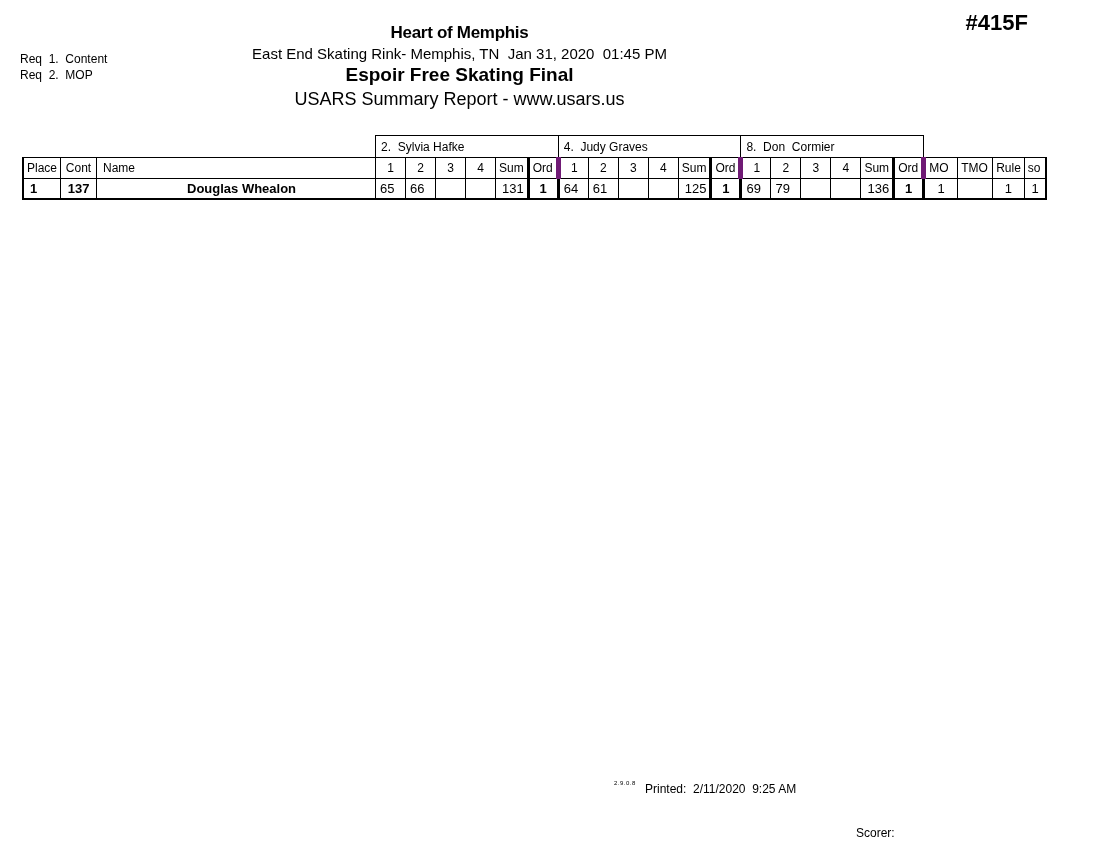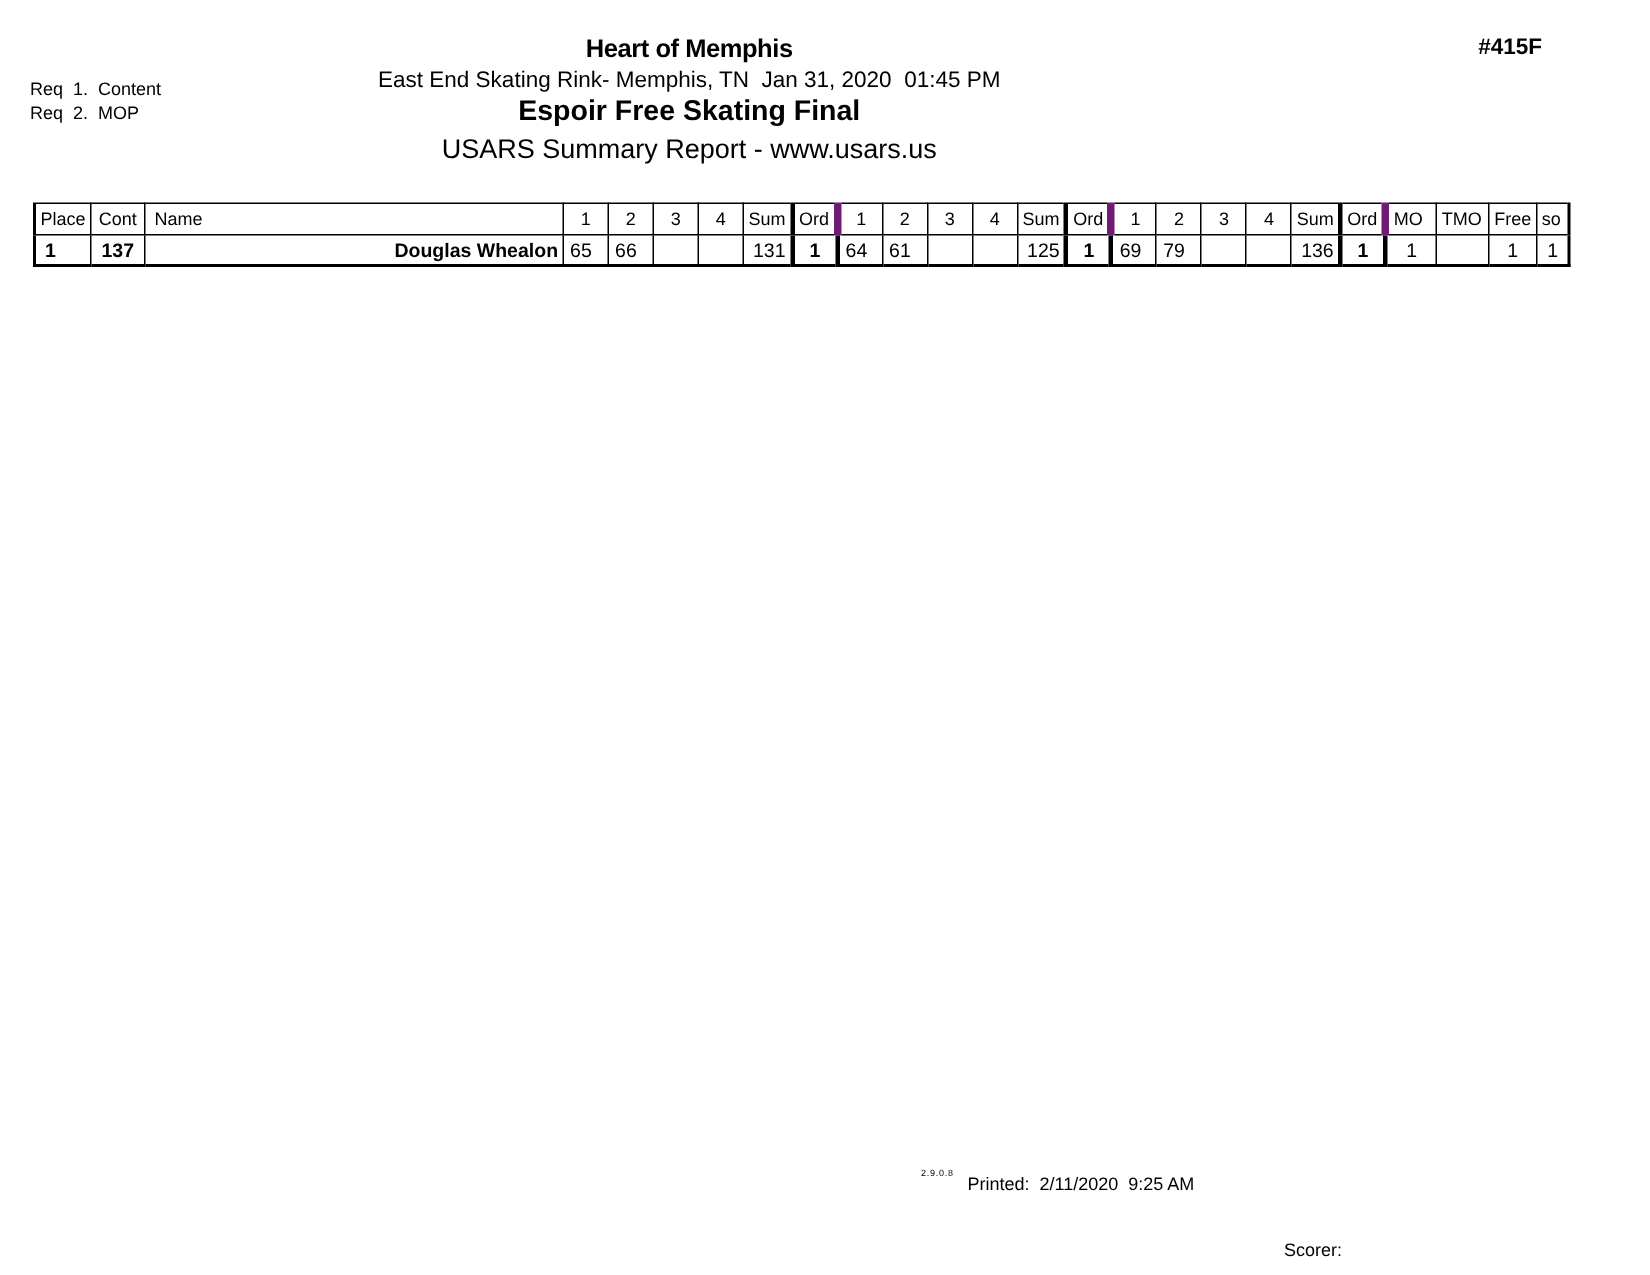--- a/index.html
+++ b/index.html
@@ -13,21 +13,21 @@
   .abs { position: absolute; }
   .pre { white-space: pre; }
 
   
   .req-block { left: 20px; top: 24px; font-size: 12px; line-height: 16px; margin-top: 27px; }
   .center-line { left: 0; width: 919px; text-align: center; }
   .comp-title { top: 23px; font-size: 17px; font-weight: bold; letter-spacing: -0.3px; }
   .venue-line { top: 45px; font-size: 15px; }
   .event-title { top: 64px; font-size: 19px; font-weight: bold; }
   .report-type { top: 89px; font-size: 18px; }
-  .event-number { top: 23px; right: 72px; font-size: 15px; font-weight: bold; }
+  .event-number { top: 10px; right: 72px; font-size: 22px; font-weight: bold; }
 
   
   .table-wrap { left: 22px; top: 135px; }
   table { border-collapse: collapse; table-layout: fixed; }
   td {
     border: 1px solid #000;
     font-size: 12px; height: 20px;
     padding: 0 3px; line-height: 1;
     white-space: nowrap; overflow: hidden;
   }
@@ -40,21 +40,21 @@
   td.lft { text-align: left; padding-left: 3px; }
   td.num { text-align: left; padding-left: 4px; }
   td.sumcell { text-align: right; padding-right: 3px; }
   td.ordh { border-left: 3px solid #000; border-right: 5px solid #701a75; text-align: center; }
   td.ordd { border-left: 3px solid #000; border-right: 3px solid #000; text-align: center; font-weight: bold; }
   td.bl2 { border-left-width: 2px; }
   td.br2 { border-right-width: 2px; }
   td.bold { font-weight: bold; }
   td.placecell { text-align: left; padding-left: 6px; }
   td.contcell { text-align: center; }
-  td.namecell { text-align: right; padding-left: 14px; margin-left: 40px; }
+  td.namecell { text-align: center; padding-left: 14px; margin-left: 40px; }
 
   
   .version-note { left: 614px; top: 780px; font-size: 6px; letter-spacing: 0.5px; }
   .printed-line { left: 645px; top: 782px; font-size: 12px; }
   .scorer-line { left: 856px; top: 782px; font-size: 12px; margin-top: 44px; }
 </style>
 </head>
 <body>
 
 <div class="abs req-block">
@@ -92,20 +92,27 @@
         <col style="width:30px">
         <col style="width:30px">
         <col style="width:30px">
     <col style="width:34px">
         <col style="width:35px">
         <col style="width:30px">
         <col style="width:22px">
   </colgroup>
 
   <tbody>
+        <tr class="judge-row">
+    <td class="nb" colspan="3"></td>
+    <td class="jname" colspan="6">2.  Sylvia Hafke</td>
+    <td class="jname" colspan="6">4.  Judy Graves</td>
+    <td class="jname" colspan="6">8.  Don  Cormier</td>
+    <td class="nb" colspan="4"></td>
+  </tr>
 
   <tr class="head-row">
     <td class="ctr bl2">Place</td>
     <td class="ctr">Cont</td>
     <td class="lft" style="padding-left:6px">Name</td>
 
     <td class="ctr">1</td>
     <td class="ctr">2</td>
     <td class="ctr">3</td>
     <td class="ctr">4</td>
@@ -121,21 +128,21 @@
 
     <td class="ctr">1</td>
     <td class="ctr">2</td>
     <td class="ctr">3</td>
     <td class="ctr">4</td>
     <td class="ctr">Sum</td>
     <td class="ordh">Ord</td>
 
     <td class="lft">MO</td>
     <td class="lft">TMO</td>
-    <td class="lft">Free</td>
+    <td class="lft">Rule</td>
     <td class="lft br2">so</td>
   </tr>
 
   <tr class="data-row">
     <td class="placecell bold bl2">1</td>
     <td class="contcell bold">137</td>
     <td class="namecell bold">Douglas Whealon</td>
 
     <td class="num">65</td>
     <td class="num">66</td>

